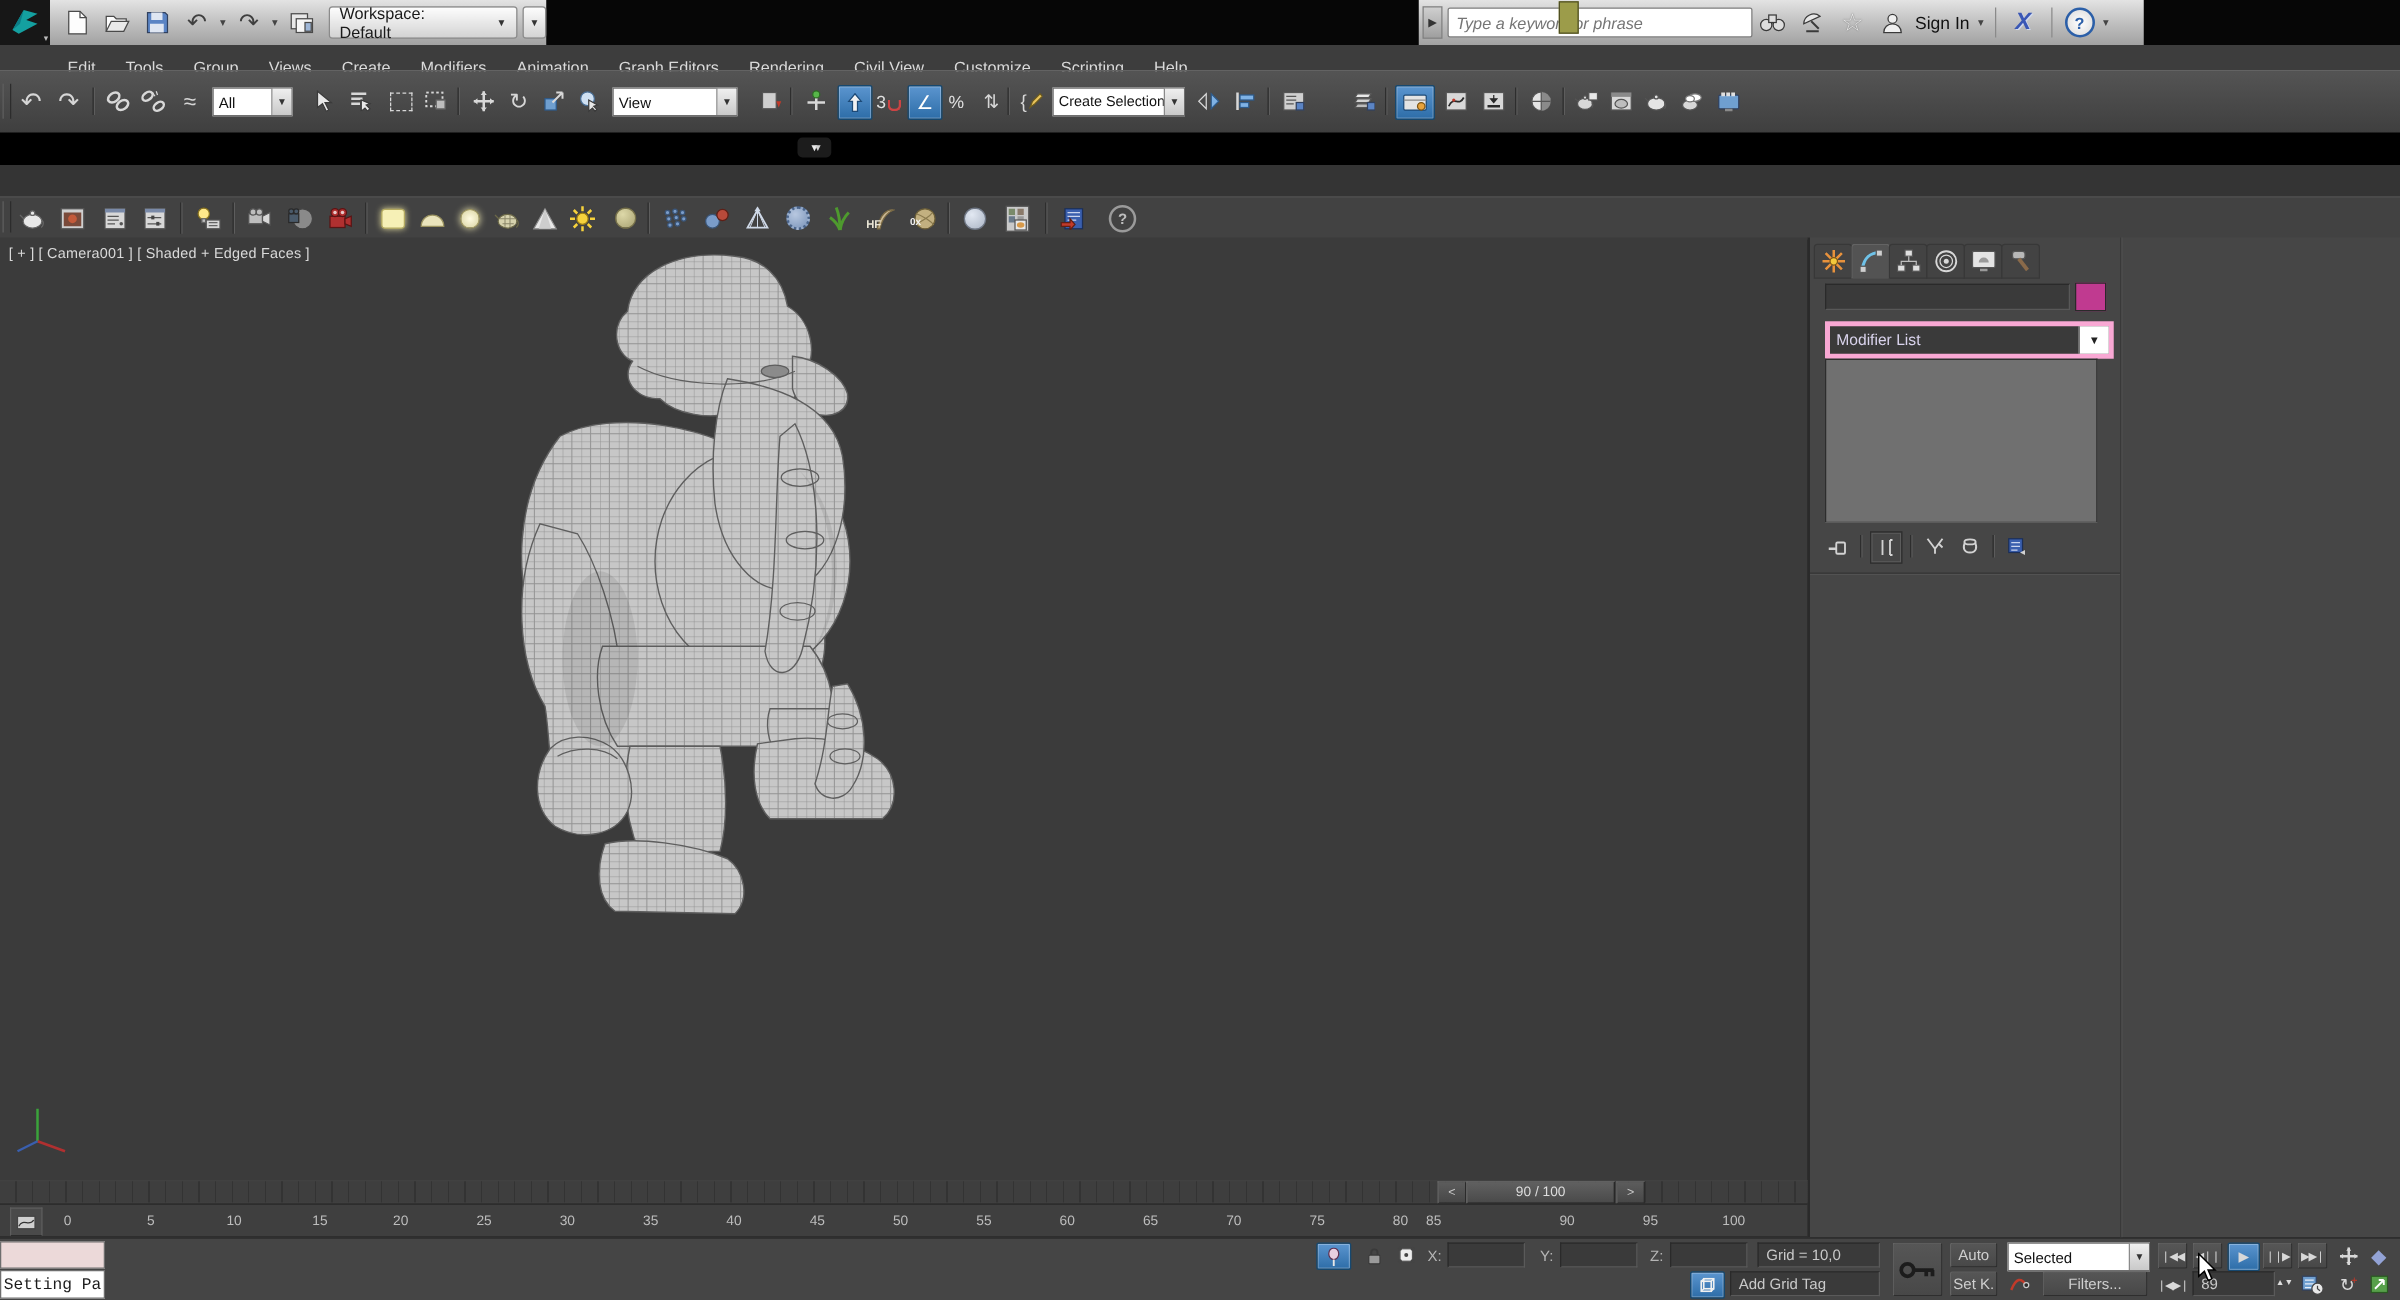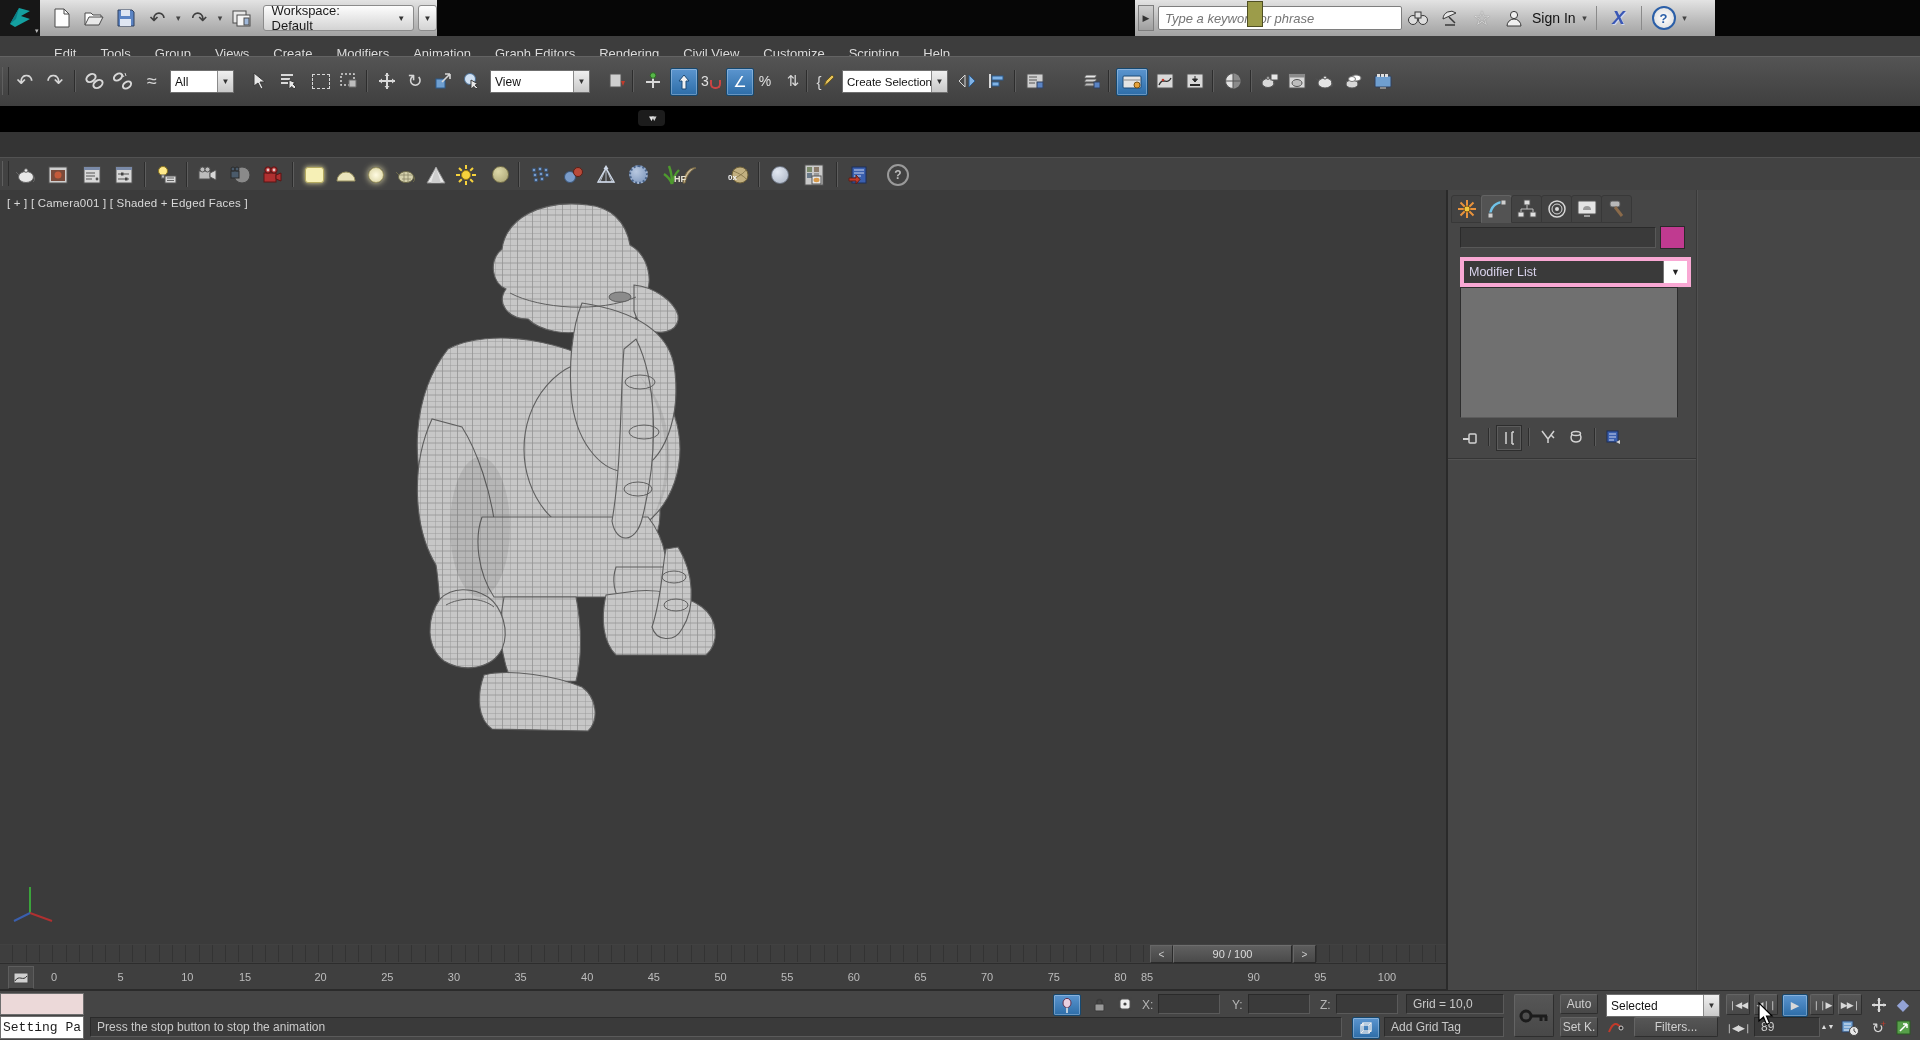--- a/index.html
+++ b/index.html
@@ -533,21 +533,21 @@
       </span>
     <span class="t2" style="left:658px">
         <svg width="18" height="20" viewBox="0 0 18 20">
           <g stroke="#4e9a2e" stroke-width="2.4" fill="none">
             <path d="M9 19 C9 12 8 6 6 1"></path>
             <path d="M9 19 C10 13 13 8 16 5"></path>
             <path d="M9 19 C7 14 4 11 1 9"></path>
           </g>
         </svg>
       </span>
-    <span class="t2" style="left:671px">
+    <span class="t2" style="left:690px">
         <svg width="24" height="20" viewBox="0 0 24 20">
           <path d="M12 18 C14 8 20 4 23 3 C18 2 12 6 10 18 z" fill="#cbb894" stroke="#7a6a44"></path>
           <text x="1" y="17" font-size="9" fill="#e8e4d4" font-family="Liberation Sans,sans-serif" font-weight="bold">HF</text>
         </svg>
       </span>
     <span class="t2" style="left:724px">
         <svg width="22" height="20" viewBox="0 0 22 20">
           <circle cx="13" cy="10" r="8" fill="#c2b080" stroke="#6e6038"></circle>
           <path d="M6 6 C12 8 18 12 20 15 M6 14 C11 12 17 8 19 5" stroke="#8a7a4e" fill="none"></path>
           <text x="1" y="15" font-size="8" fill="#f2f2f2" font-weight="bold" font-family="Liberation Sans,sans-serif">0x</text>
@@ -727,21 +727,21 @@
     <div class="ts-btn" style="left:1150px">&lt;</div>
     <div class="ts-handle">90 / 100</div>
     <div class="ts-btn" style="left:1293px">&gt;</div>
   </div>
 
   <div class="trackbar ticks">
 
   <span class="tick" style="left: 54px;">0</span>
       <span class="tick" style="left: 120.65px;">5</span>
       <span class="tick" style="left: 187.3px;">10</span>
-      <span class="tick" style="left: 245px;">15</span>
+      <span class="tick" style="left: 256px;">15</span>
       <span class="tick" style="left: 320.6px;">20</span>
       <span class="tick" style="left: 387.25px;">25</span>
       <span class="tick" style="left: 453.9px;">30</span>
       <span class="tick" style="left: 520.55px;">35</span>
       <span class="tick" style="left: 587.2px;">40</span>
       <span class="tick" style="left: 653.85px;">45</span>
       <span class="tick" style="left: 720.5px;">50</span>
       <span class="tick" style="left: 787.15px;">55</span>
       <span class="tick" style="left: 853.8px;">60</span>
       <span class="tick" style="left: 920.45px;">65</span>
@@ -758,23 +758,20 @@
     <svg width="16" height="12" viewBox="0 0 16 12">
         <rect x="1" y="1" width="14" height="10" fill="#d0d0d0" stroke="#444"></rect>
         <path d="M2 9 C6 2 10 10 14 4" stroke="#333" fill="none"></path>
       </svg>
   </div>
 
   <div class="statusbar">
     <div class="mlpink"></div>
     <div class="mlwhite">Setting Pa</div>
 
-    <div class="sunken abs" style="left:90px;top:26px;width:1252px;height:20px">
-        <span>Press the stop button to stop the animation</span>
-      </div>
 
     <span class="minibtn blueon abs" style="left:1053px;top:3px">
       <svg width="10" height="15" viewBox="0 0 10 15">
           <ellipse cx="5" cy="5" rx="4" ry="4.6" fill="#e8cfe0" stroke="#5e3050"></ellipse>
           <line x1="5" y1="9.5" x2="5" y2="15" stroke="#e8e8e8" stroke-width="1.5"></line>
         </svg>
     </span>
     <span class="minibtn abs" style="left:1086px;top:3px">
       <svg width="13" height="15" viewBox="0 0 13 15">
           <rect x="2" y="7" width="9" height="7" rx="1" fill="#9a9a9a" stroke="#3a3a3a"></rect>

